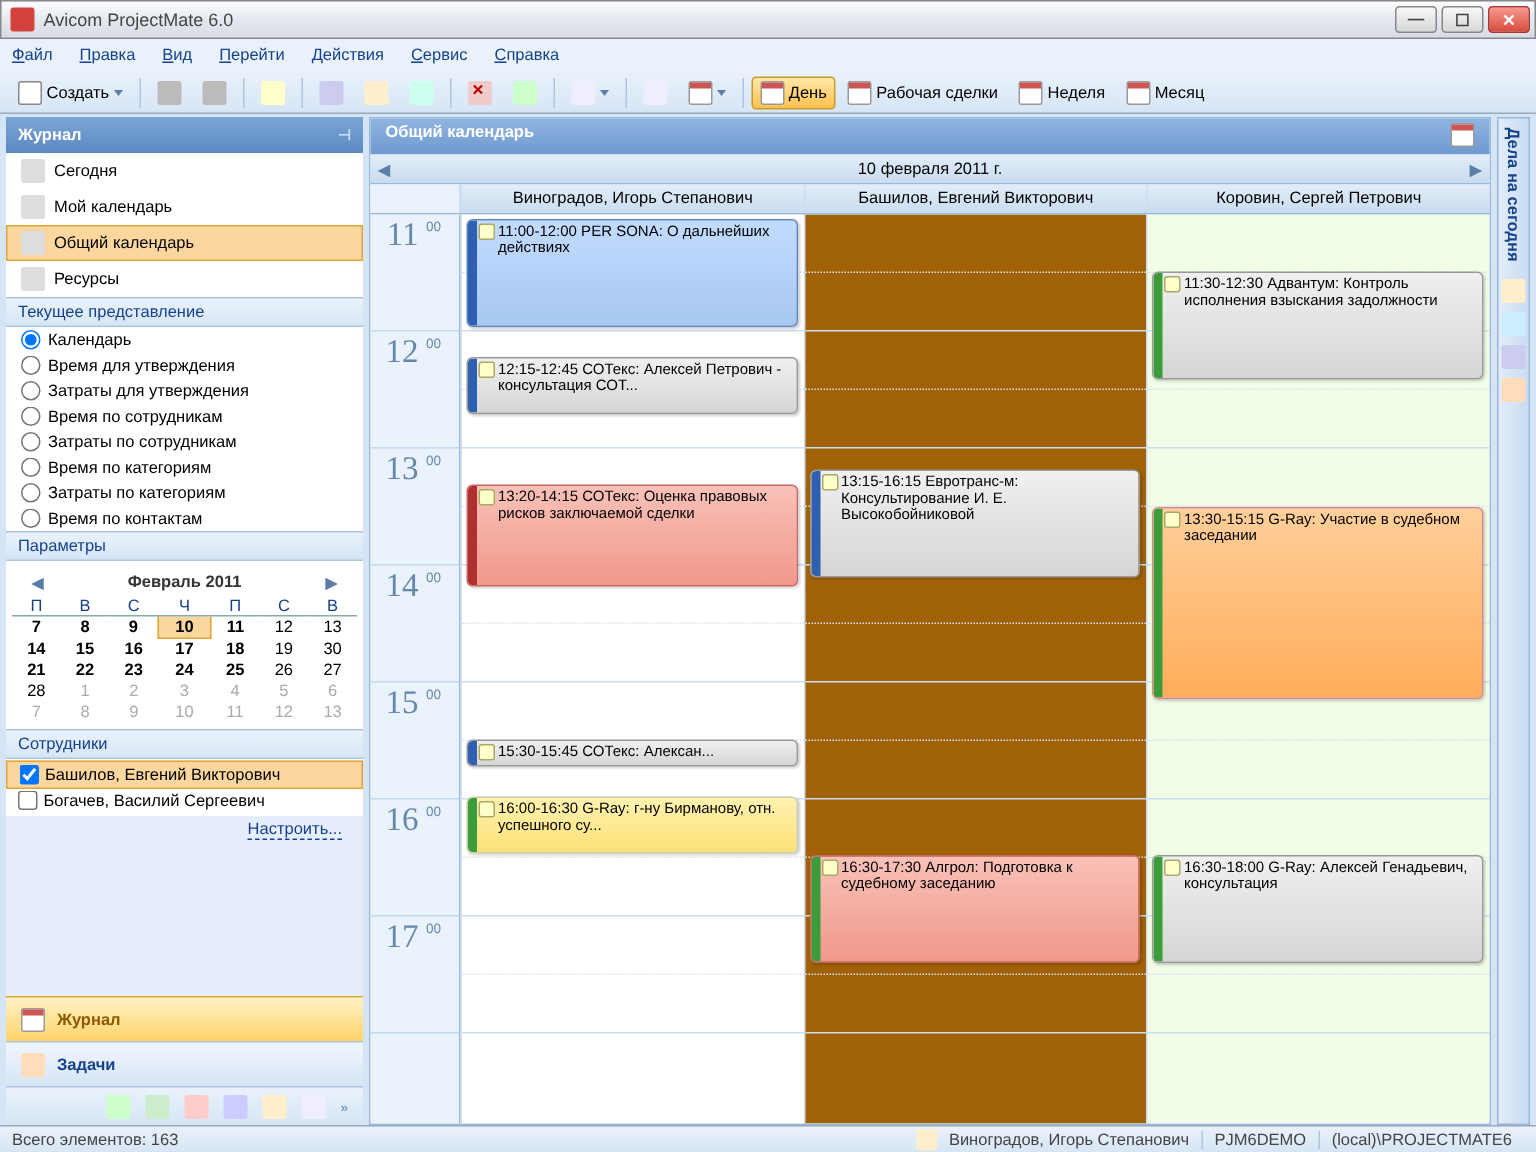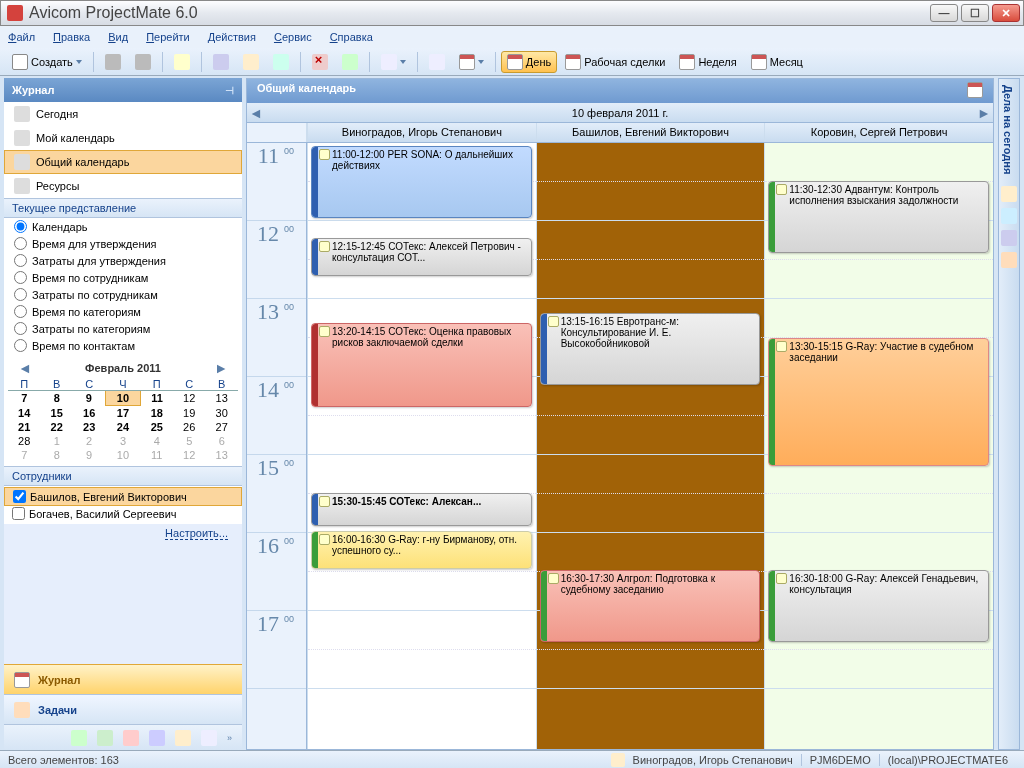--- a/index.html
+++ b/index.html
@@ -1,21 +1,21 @@
 <!DOCTYPE html>
 <html><head>
 <meta charset="utf-8">
 <style>
 * { box-sizing: border-box; margin: 0; padding: 0; font-family: Tahoma, Arial, sans-serif; font-size: 11px; }
 body { background: #d6e5f5; overflow: hidden; width: 1024px; height: 768px; }
 
 
 .titlebar { height: 26px; background: linear-gradient(#fdfdff,#e5e9ef 50%,#d7dce4); display: flex; align-items: center; border: 1px solid #888; }
 .titlebar .app-icon { width: 16px; height: 16px; background: #d4423d; margin: 0 6px; border-radius: 2px; }
-.titlebar .title { flex: 1; color: #444; font-size: 16px; }
+.titlebar .title { flex: 1; color: #444; font-size: 12px; }
 .winbtn { width: 28px; height: 18px; margin-right: 3px; border: 1px solid #888; border-radius: 3px; background: linear-gradient(#f8f8f8,#d8d8d8); display:flex;align-items:center;justify-content:center; color:#444; font-weight:bold; }
 .winbtn.close { background: linear-gradient(#f59b8f,#d94c3c); color:#fff; border-color:#a33; }
 
 
 .menubar { height: 22px; background: #e9f1fb; display: flex; align-items: center; padding: 0 8px; gap: 18px; }
 .menubar span { color: #15428b; }
 .menubar span::first-letter { text-decoration: underline; }
 
 
 .toolbar { height: 28px; background: linear-gradient(#eaf2fc,#d6e5f5); border-bottom: 1px solid #9ab; display: flex; align-items: center; padding: 0 6px; gap: 2px; }
@@ -249,20 +249,21 @@
         </label>
         <label>
           <input type="radio" name="vw" style="">
           <span>Затраты по категориям</span>
         </label>
         <label>
           <input type="radio" name="vw" style="">
           <span>Время по контактам</span>
         </label>
       </div>
+    <div class="sect-head">Параметры</div>
     <div class="minical">
       <div class="mc-head">
           <span class="arrow">◄</span>
           <span>Февраль 2011</span>
           <span class="arrow">►</span>
         </div>
       <table id="mctable">
           <tbody>
             <tr>
               <th>П</th>
@@ -413,22 +414,22 @@
             <div class="slot"></div>
             <div class="slot"></div>
             <div class="slot"></div>
             <div class="slot"></div>
             <div class="slot"></div>
             <div class="slot"></div>
             <div class="slot"></div>
             <div class="slot"></div>
             <div class="event ev-blue" style="top: 3px; height: 72px;"><span class="eico"></span>11:00-12:00 PER SONA:  О дальнейших действиях</div>
             <div class="event ev-gray" style="top: 95px; height: 38px;"><span class="eico"></span>12:15-12:45 СОТекс:  Алексей Петрович - консультация СОТ...</div>
-            <div class="event ev-red" style="top: 180px; height: 84px;"><span class="eico"></span>13:20-14:15 СОТекс:  Оценка правовых рисков заключаемой сделки</div>
-            <div class="event ev-gray" style="top: 350px; height: 33px; font-weight: bold;"><span class="eico"></span>15:30-15:45 СОТекс:  Алексан...</div>
+            <div class="event ev-red" style="top: 180px; height: 68px;"><span class="eico"></span>13:20-14:15 СОТекс:  Оценка правовых рисков заключаемой сделки</div>
+            <div class="event ev-gray" style="top: 350px; height: 18px;"><span class="eico"></span>15:30-15:45 СОТекс:  Алексан...</div>
             <div class="event ev-yellow" style="top: 388px; height: 38px;"><span class="eico"></span>16:00-16:30 G-Ray:  г-ну Бирманову, отн. успешного су...</div>
           </div>
         <div class="daycol c2" id="col2">
             <div class="slot"></div>
             <div class="slot"></div>
             <div class="slot"></div>
             <div class="slot"></div>
             <div class="slot"></div>
             <div class="slot"></div>
             <div class="slot"></div>

